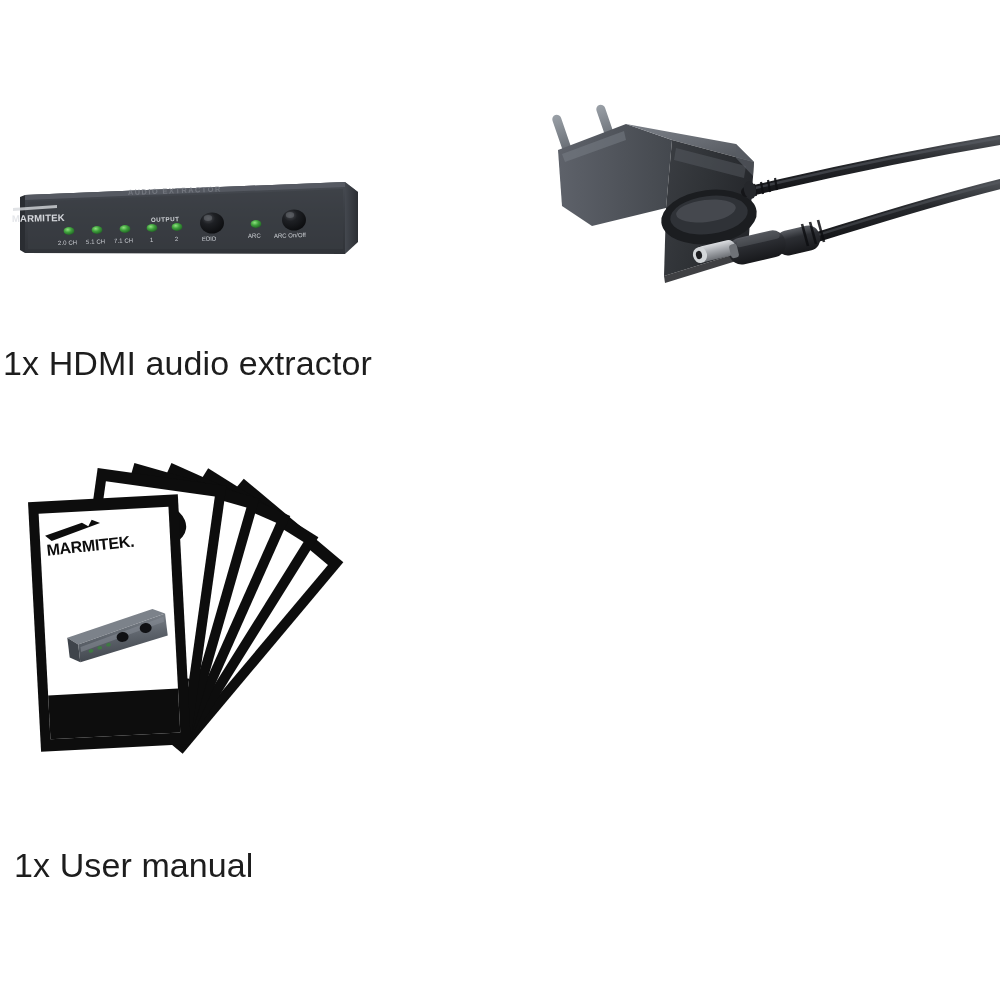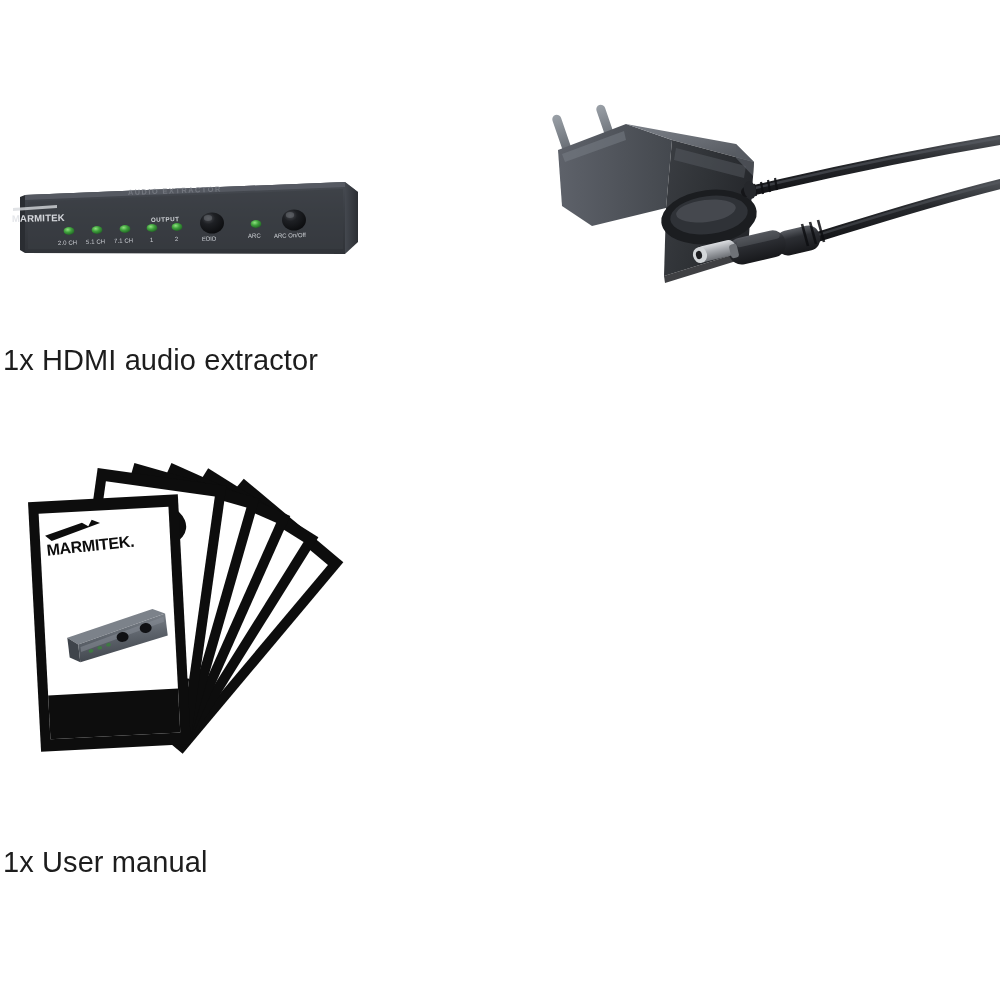--- a/index.html
+++ b/index.html
@@ -23,21 +23,21 @@
     inset: 0;
     width: 1000px;
     height: 1000px;
   }
 
   
   .item { position: absolute; }
 
   .caption {
     position: absolute;
-    font-size: 29px;
+    font-size: 34px;
     font-weight: 400;
     letter-spacing: 0.1px;
     color: #1d1d1d;
     white-space: nowrap;
     line-height: 1;
   }
 
   
   #item-extractor { left: 0px; top: 150px; width: 380px; height: 140px; }
 
@@ -312,15 +312,15 @@
               <ellipse cx="92" cy="182" rx="2.4" ry="1.8"></ellipse>
             </g>
           </g>
 
           <rect x="30" y="230" width="130" height="44" fill="#0d0d0d"></rect>
         </g>
       </g>
     </svg>
   </div>
 
-  <div class="caption" style="left:3px; top:848px;text-align:center;">1x User manual</div>
+  <div class="caption" style="left:14px; top:848px;text-align:center;">1x User manual</div>
 
 </div>
 
 </body></html>

